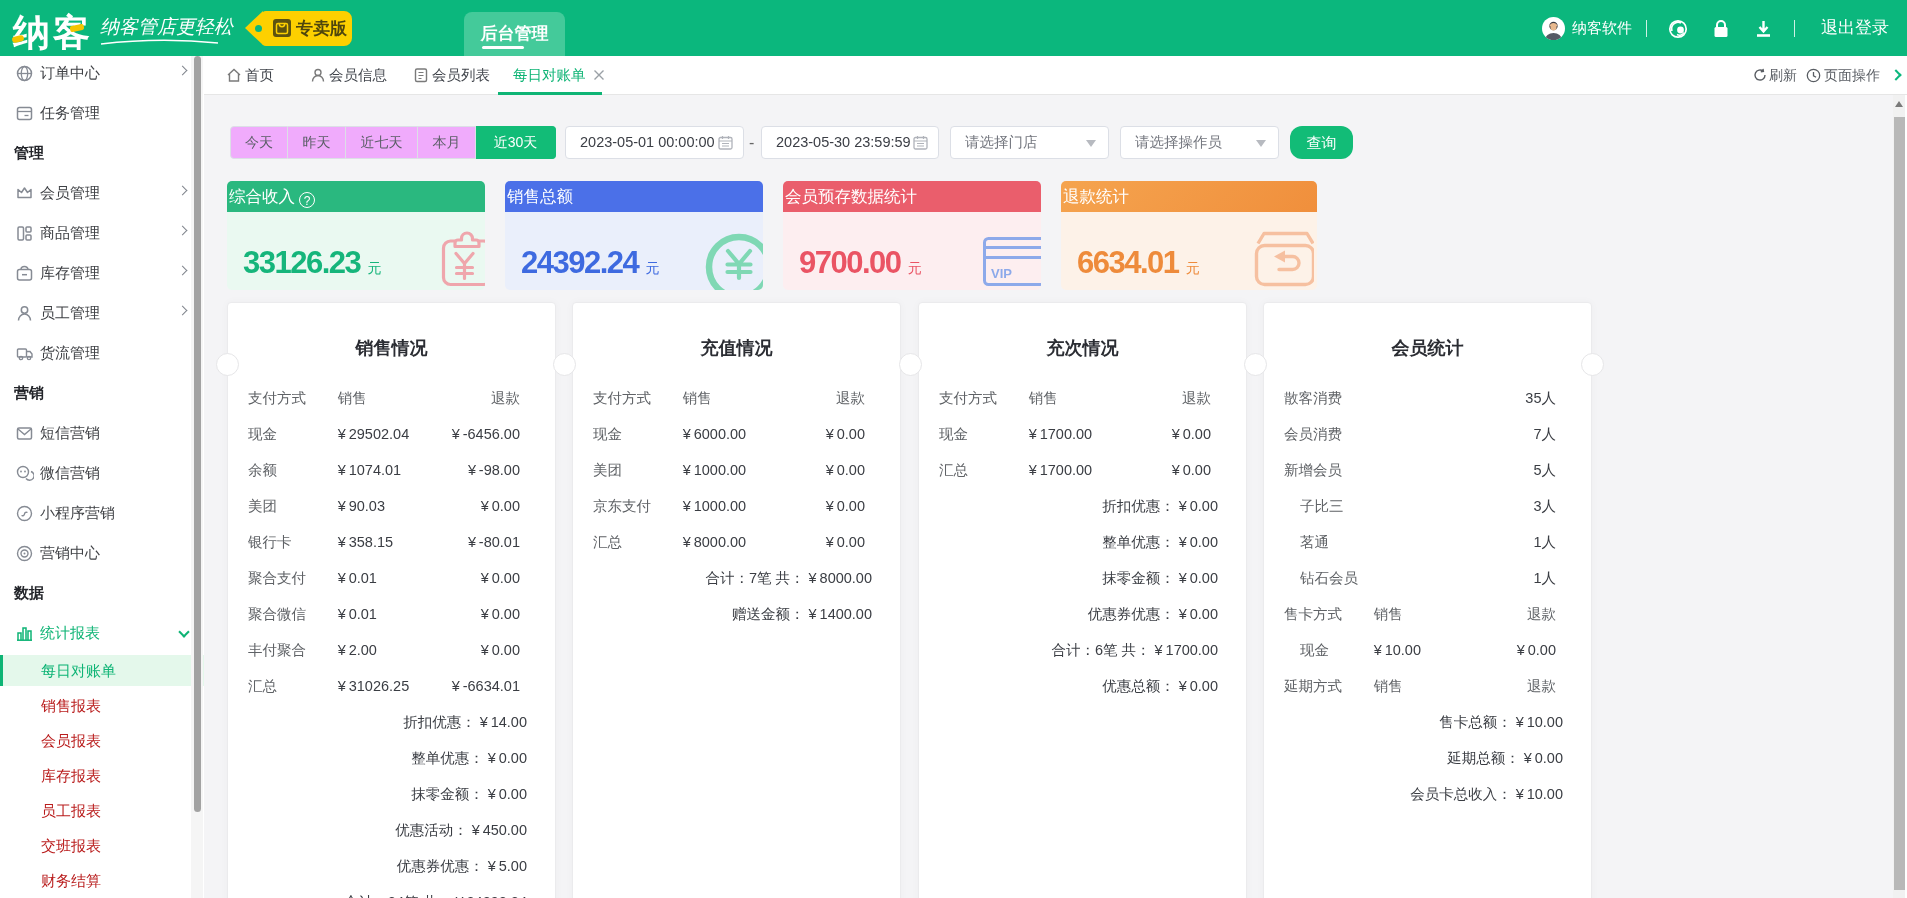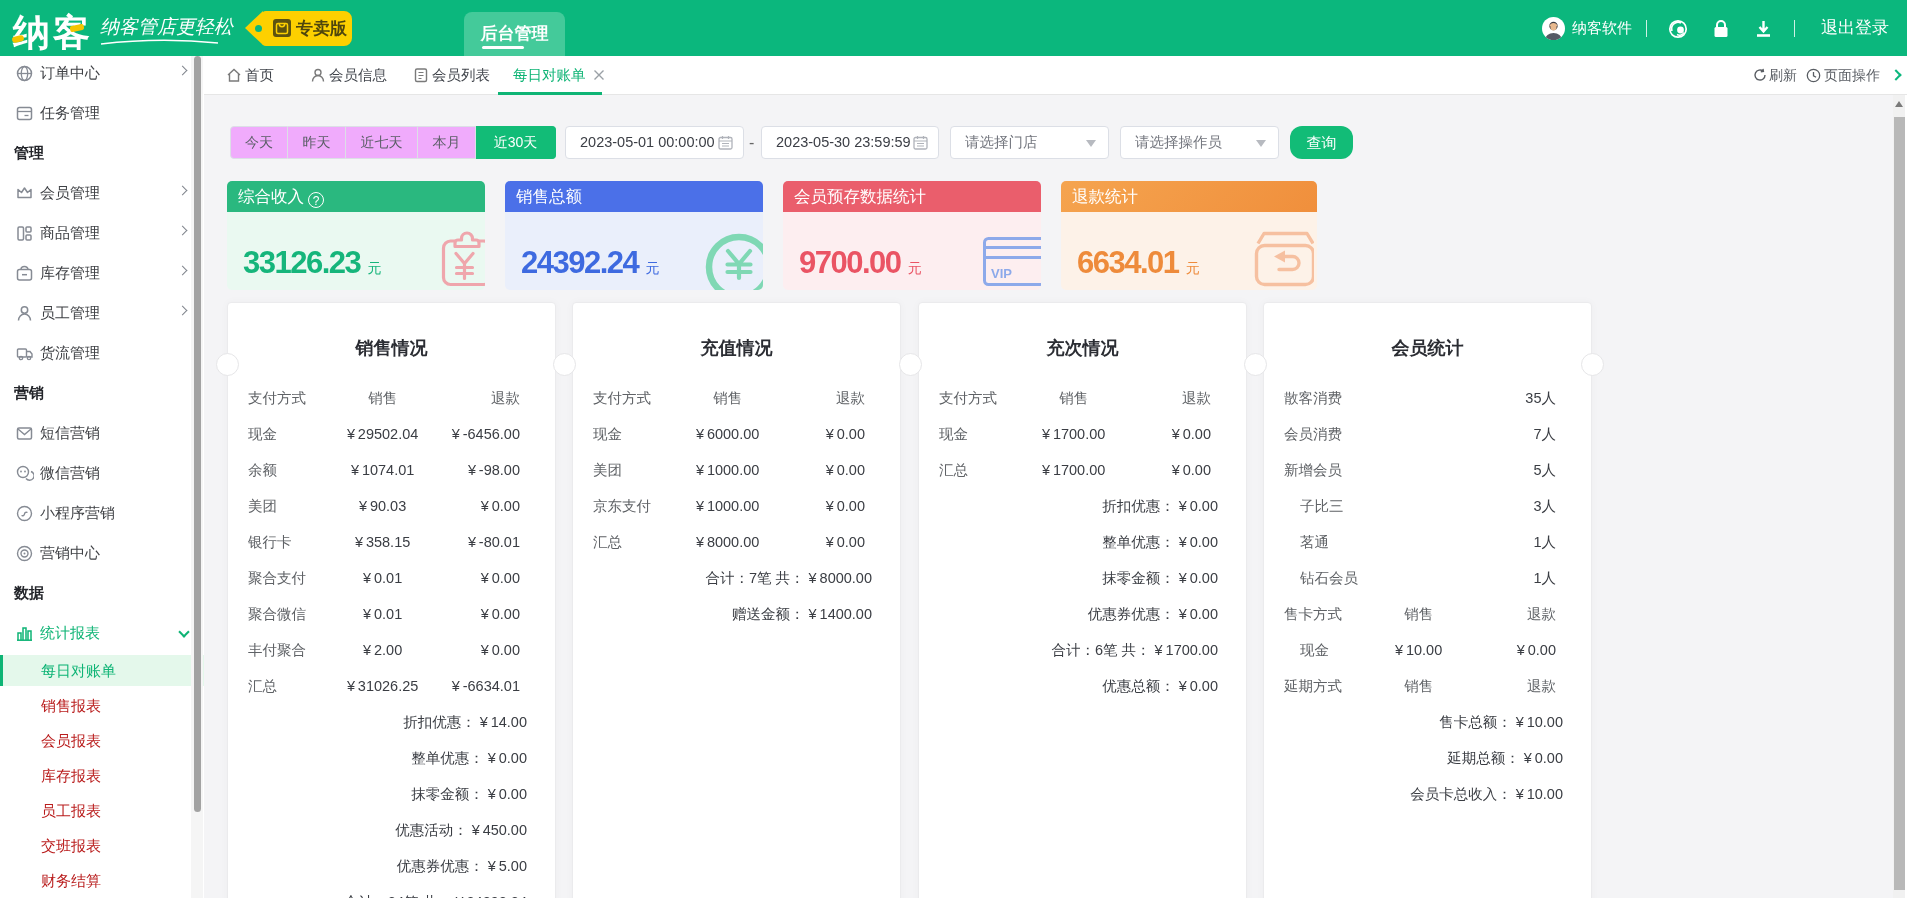--- a/index.html
+++ b/index.html
@@ -69,33 +69,33 @@
 .fgrp { position:absolute; left:26px; top:31px; height:33px; display:flex; }
 .fbtn { height:33px; line-height:31px; text-align:center; font-size:14px; color:#5a5e66; background:#f0abfc; border:1px solid #dcdfe6; border-left:none; }
 .fbtn:first-child { border-left:1px solid #dcdfe6; border-radius:4px 0 0 4px; }
 .fbtn:last-child { border-radius:0 4px 4px 0; }
 .fbtn.on { background:#12bc77; color:#fff; border-color:#12bc77; }
 .finput { position:absolute; top:31px; height:33px; background:#fff; border:1px solid #dcdfe6; border-radius:4px; font-size:14.5px; color:#3b3e45; line-height:31px; }
 #query { position:absolute; left:1086px; top:31px; width:63px; height:33px; background:#12bc77; color:#fff; font-size:15px; text-align:center; line-height:33px; border-radius:12px; }
 
 
 .scard { position:absolute; top:86px; width:258px; height:109px; border-radius:5px; overflow:hidden; }
-.shead { height:31px; line-height:31px; padding-left:11px; color:#fff; font-size:16.5px; }
+.shead { height:31px; line-height:31px; padding-left:2px; color:#fff; font-size:16.5px; }
 .sbody { position:relative; height:78px; }
 .snum { position:absolute; left:16px; top:35px; font-size:31px; font-weight:bold; letter-spacing:-1.5px; line-height:1;text-align:right; }
 .syuan { font-size:14px; font-weight:normal; letter-spacing:0; }
 .sicon { position:absolute; right:4px; top:10px; }
 
 
 .panel { position:absolute; top:207px; width:329px; height:660px; background:#fff; border:1px solid #ebebed; border-radius:4px; box-shadow:0 0 8px rgba(0,0,0,.03); }
 .ptitle { margin-top:26px; height:38px; line-height:38px; text-align:center; font-size:18px; font-weight:bold; color:#2b2d33; }
 .prows { margin-top:13px; }
 .prow { height:36px; line-height:36px; display:flex; padding:0 35px 0 20px; font-size:14.5px; }
 .prow .c1 { width:33%; color:#5f6266; }
-.prow .c2 { width:33%; text-align:center; color:#3a3d43; }
+.prow .c2 { width:33%; text-align:left; color:#3a3d43; }
 .prow .c3 { width:34%; text-align:right; color:#3a3d43; }
 .prow.phead .c2, .prow.phead .c3 { color:#5f6266; }
 .psum { height:36px; line-height:36px; text-align:right; padding-right:28px; font-size:14.5px; color:#3a3d43; }
 .notch { position:absolute; width:23px; height:23px; background:#fff; border:1px solid #e6e6e8; border-radius:50%; }
 
 
 #mscroll { position:absolute; left:1893px; top:95px; width:12px; height:803px; background:#f1f1f1; }
 #mthumb { position:absolute; left:0.5px; top:22px; width:11px; height:773px; background:#b8b8b8; }
 #marrow { position:absolute; left:2px; top:6px; width:0; height:0; border-left:4px solid transparent; border-right:4px solid transparent; border-bottom:6px solid #7a7a7a; }
 #mwhite { position:absolute; left:1905px; top:95px; width:2px; height:803px; background:#fff; }

